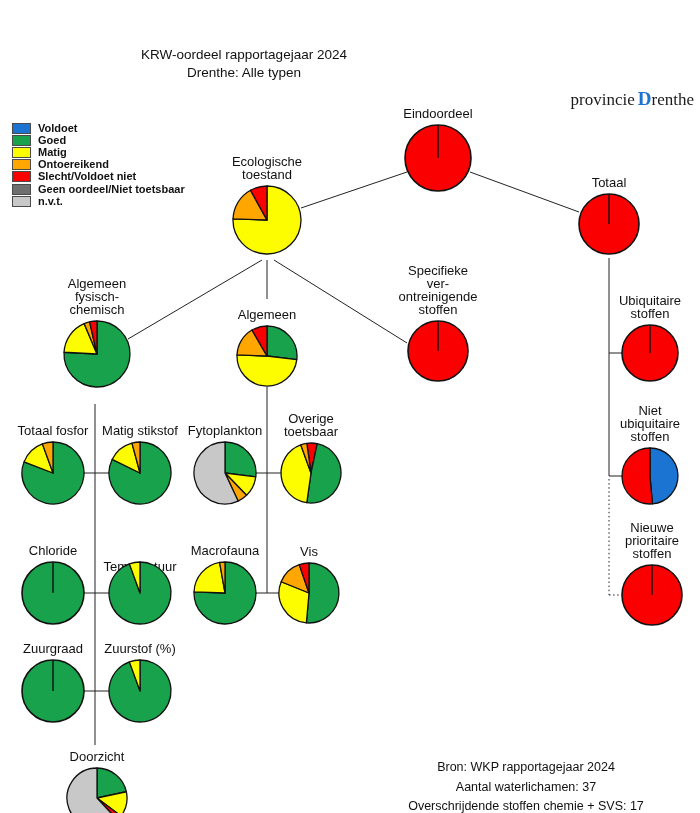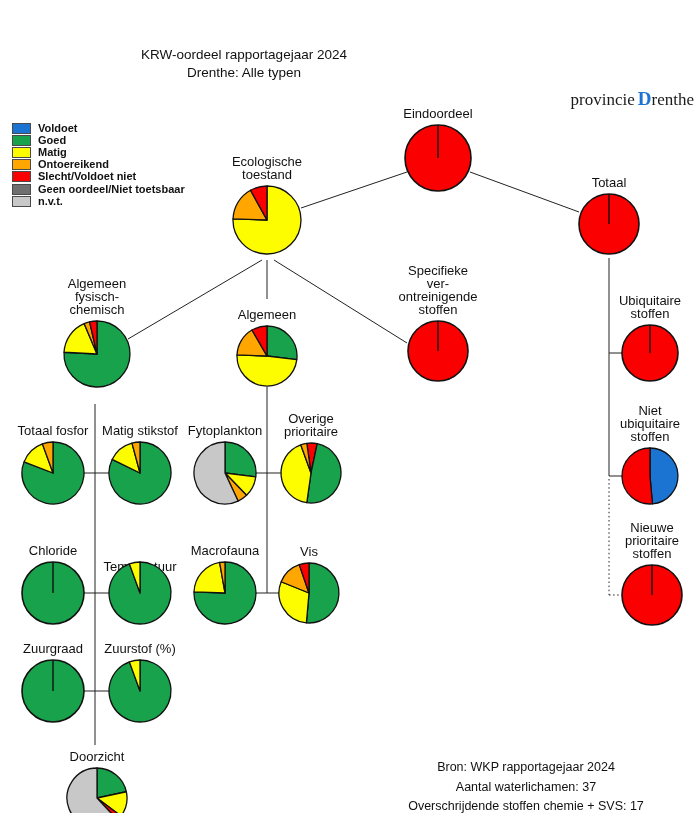--- a/index.html
+++ b/index.html
@@ -187,21 +187,21 @@
         <div class="plabel" style="bottom: 36px;">Fytoplankton</div>
         <svg width="66" height="66" style="left:-33px;top:-33px" class="pie">
           <path d="M 33 33 L 33.00 2.00 A 31 31 0 0 1 63.77 36.78 Z" fill="#18a24b" stroke="#111111" stroke-width="1.3" stroke-linejoin="round"></path>
           <path d="M 33 33 L 63.77 36.78 A 31 31 0 0 1 54.53 55.30 Z" fill="#fdfd00" stroke="#111111" stroke-width="1.3" stroke-linejoin="round"></path>
           <path d="M 33 33 L 54.53 55.30 A 31 31 0 0 1 46.10 61.10 Z" fill="#ffa600" stroke="#111111" stroke-width="1.3" stroke-linejoin="round"></path>
           <path d="M 33 33 L 46.10 61.10 A 31 31 0 1 1 33.00 2.00 Z" fill="#c8c8c8" stroke="#111111" stroke-width="1.3" stroke-linejoin="round"></path>
         </svg>
       </div>
       <div class="node" style="left: 311px; top: 437px;">
         <div class="plabel" style="bottom: 35px;">Overige
-prioritaire</div>
+toetsbaar</div>
         <svg width="64" height="64" style="left:-32px;top:-32px" class="pie">
           <path d="M 32 32 L 27.82 2.29 A 30 30 0 0 1 38.24 2.66 Z" fill="#fb0000" stroke="#111111" stroke-width="1.3" stroke-linejoin="round"></path>
           <path d="M 32 32 L 38.24 2.66 A 30 30 0 0 1 27.82 61.71 Z" fill="#18a24b" stroke="#111111" stroke-width="1.3" stroke-linejoin="round"></path>
           <path d="M 32 32 L 27.82 61.71 A 30 30 0 0 1 21.74 3.81 Z" fill="#fdfd00" stroke="#111111" stroke-width="1.3" stroke-linejoin="round"></path>
           <path d="M 32 32 L 21.74 3.81 A 30 30 0 0 1 27.82 2.29 Z" fill="#ffa600" stroke="#111111" stroke-width="1.3" stroke-linejoin="round"></path>
         </svg>
       </div>
       <div class="node" style="left: 53px; top: 557px;">
         <div class="plabel" style="bottom: 36px;">Chloride</div>
         <svg width="66" height="66" style="left:-33px;top:-33px" class="pie">

